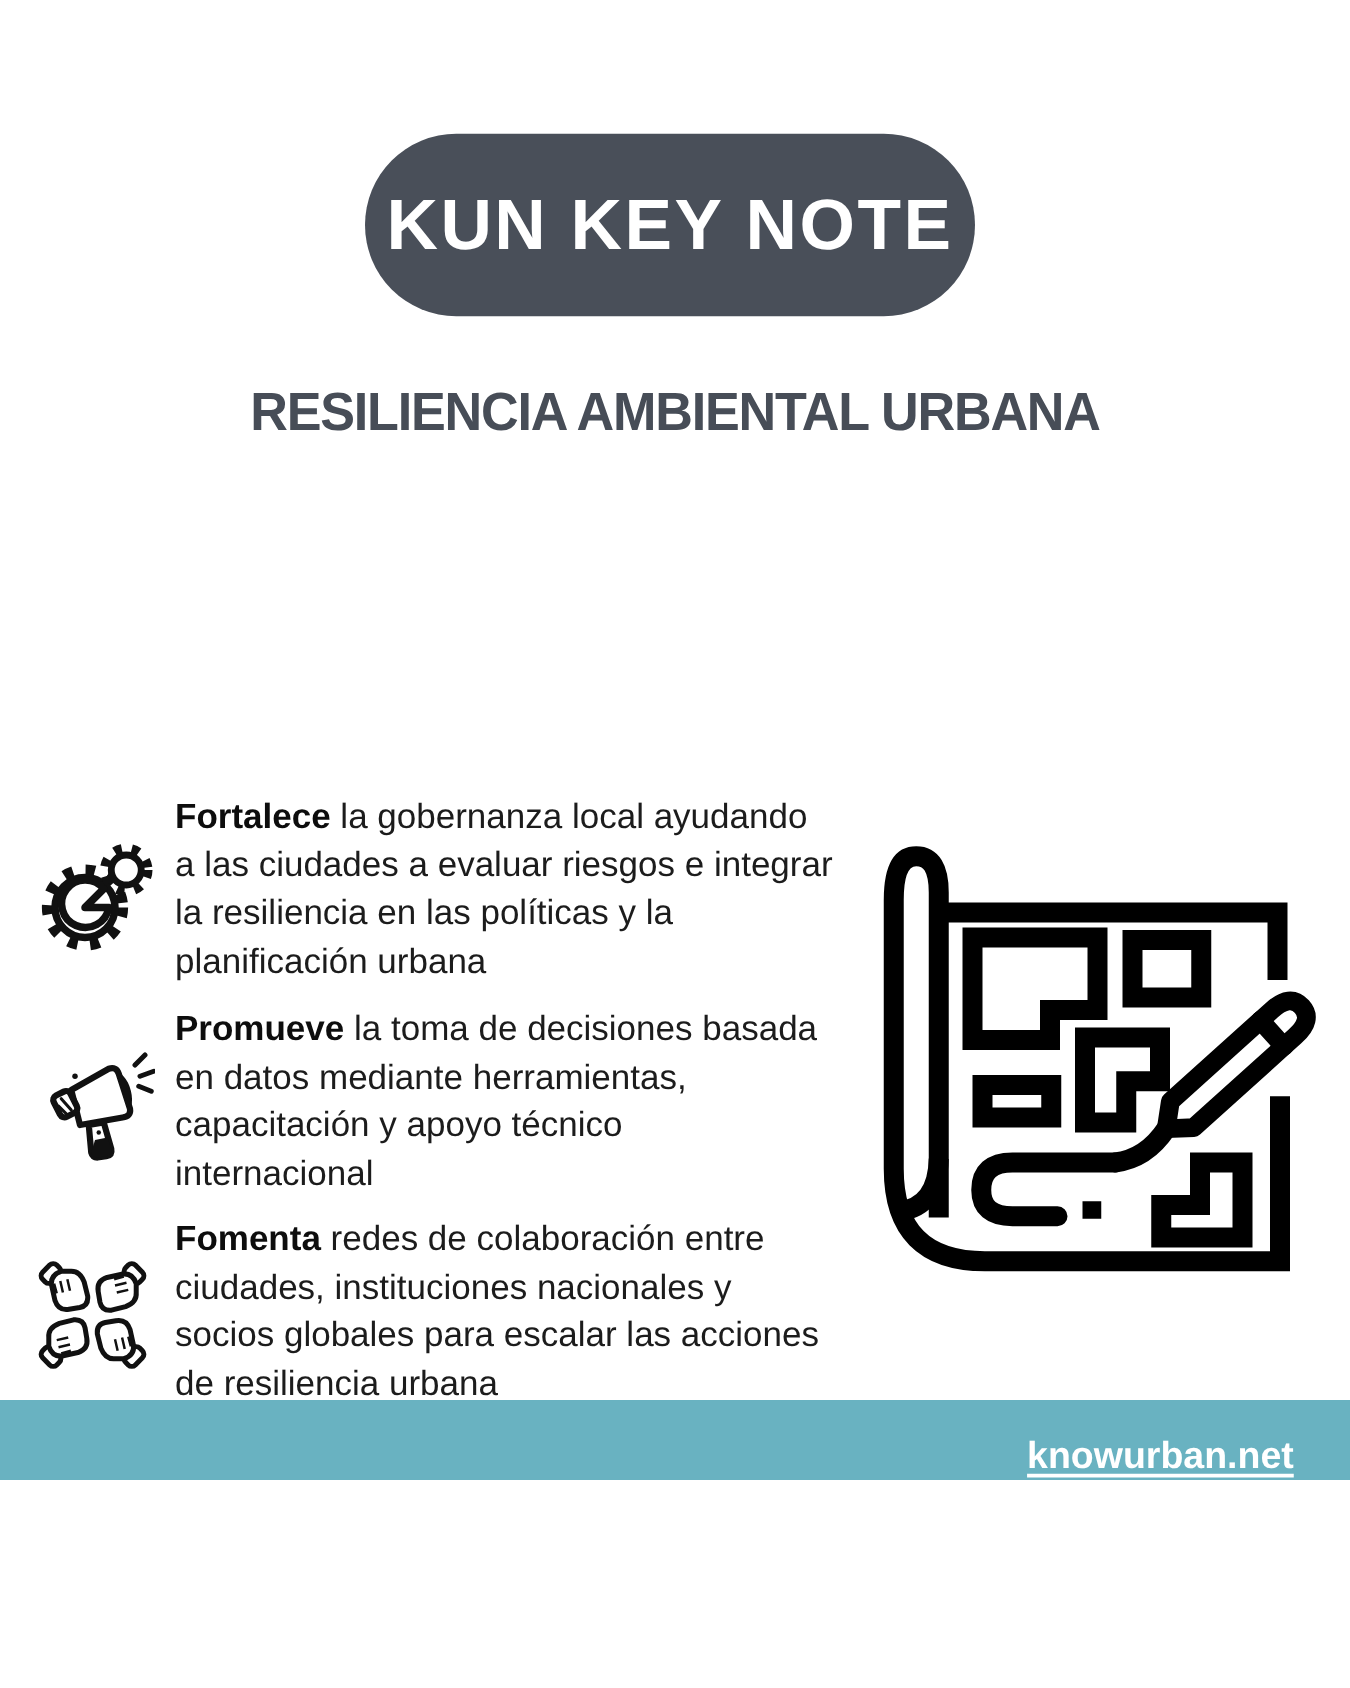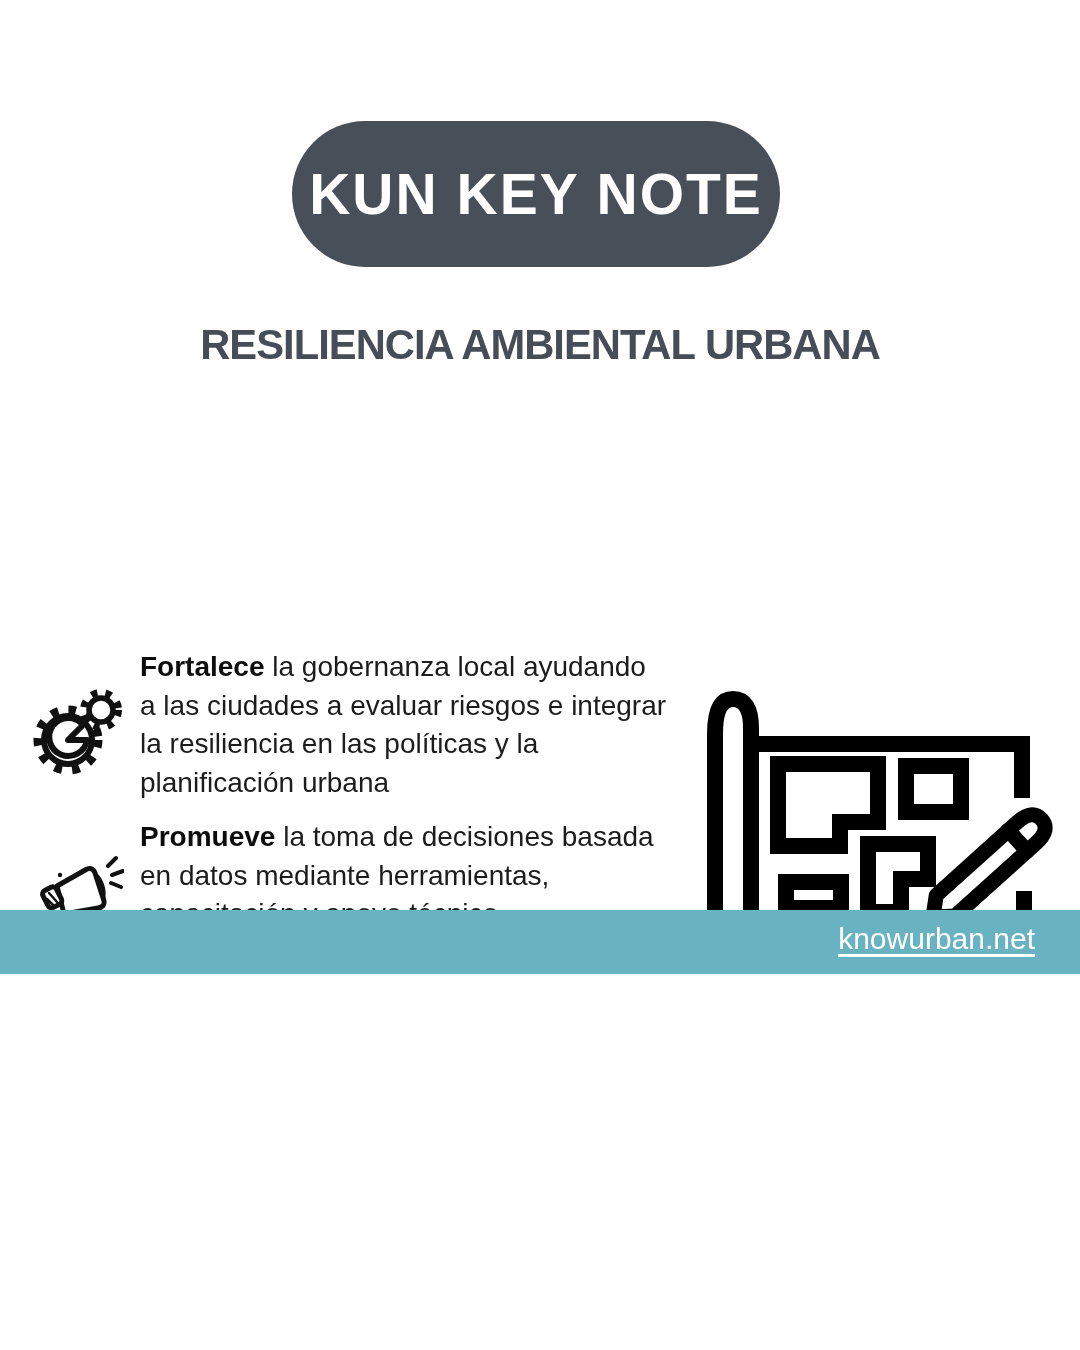--- a/index.html
+++ b/index.html
@@ -1,19 +1,18 @@
 <!DOCTYPE html>
 <html><head>
 <meta charset="utf-8">
 <style>
   html,body{margin:0;padding:0;background:#fff;}
   .poster{
-    position:relative;width:1080px;height:960px;background:#ffffff;overflow:hidden;
+    position:relative;width:1080px;height:1184px;background:#ffffff;overflow:hidden;
     font-family:"Liberation Sans",sans-serif;
-    margin-top:14px;
   }
   
   .badge{
     position:absolute;left:292px;top:107px;width:488px;height:146px;
     background:#494f59;border-radius:73px;
     display:flex;align-items:center;justify-content:center;
   }
   .badge-label{color:#ffffff;font-size:57px;font-weight:bold;letter-spacing:2px;white-space:nowrap;}
   
   .title{
@@ -42,21 +41,21 @@
   .logo{position:absolute;left:46px;top:1164px;color:#5fb0c4;font-weight:bold;
         font-size:47px;line-height:50px;letter-spacing:5px;}
   .logo-dash{position:absolute;left:48px;top:1271px;width:25px;height:13px;border-radius:7px;background:#5fb0c4;}
   
   .cta{position:absolute;left:664px;top:1200px;width:358px;text-align:right;
        font-size:31px;font-weight:bold;color:#474d57;letter-spacing:0px;white-space:nowrap;}
   
   .footer{position:absolute;left:0;bottom:0;width:1080px;height:64px;background:#69b2c1;}
   .footer-tagline{position:absolute;left:48px;top:7px;color:#ffffff;font-weight:bold;
                   font-size:22px;line-height:26px;letter-spacing:0.5px;}
-  .footer-site{position:absolute;right:45px;top:12px;color:#ffffff;font-weight:normal;
+  .footer-site{position:absolute;right:45px;top:28px;color:#ffffff;font-weight:bold;
                font-size:30px;text-decoration:underline;text-underline-offset:5px;}
   svg{display:block;}
 </style>
 </head>
 <body>
 
 <div class="poster">
 
   <div class="badge">
     <span class="badge-label">KUN KEY NOTE</span>
@@ -116,20 +115,24 @@
             <path d="M-17 -7 Q-21 1 -15 6 L-4 13 Q4 17 9 10 L14 3 Q18 -3 12 -8 L2 -14 Q-7 -18 -12 -12 Z" fill="#fff" stroke="#111" stroke-width="4" stroke-linejoin="round"></path>
             <path d="M-9 -6 l8 5 M-12 -1 l8 5 M-14 4 l7 4" stroke="#111" stroke-width="2" fill="none"></path>
           </g>
         </defs>
         <use href="#hand-piece" transform="translate(32,32) rotate(45)"></use>
         <use href="#hand-piece" transform="translate(68,32) rotate(135)"></use>
         <use href="#hand-piece" transform="translate(32,68) rotate(-45)"></use>
         <use href="#hand-piece" transform="translate(68,68) rotate(-135)"></use>
       </svg>
     </div>
+    <p><strong>Fomenta</strong> <span class="rest">redes de colaboración entre
+ciudades, instituciones nacionales y
+socios globales para escalar las acciones
+de resiliencia urbana</span></p>
   </div>
 
   <div class="illustration">
     <svg viewBox="0 0 380 350" width="380" height="350">
       <g fill="none" stroke="#000" stroke-width="16" stroke-miterlimit="10">
         <path d="M55 302 V42 Q55 13 37 13 Q19 13 19 48 V263 Q19 337 92 337 H328 V205"></path>
         <path d="M55 58 H326 V112"></path>
         <path d="M55 255 Q54 293 24 297"></path>
         <path d="M82 78 H182 V136 H144 V160 H82 Z"></path>
         <path d="M210 80 H265 V126 H210 Z"></path>

